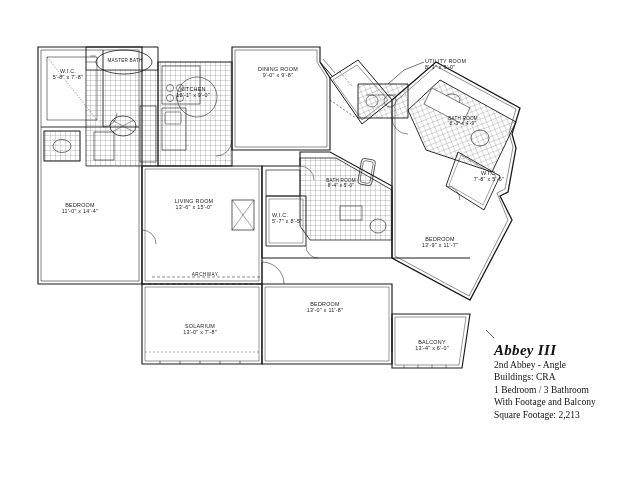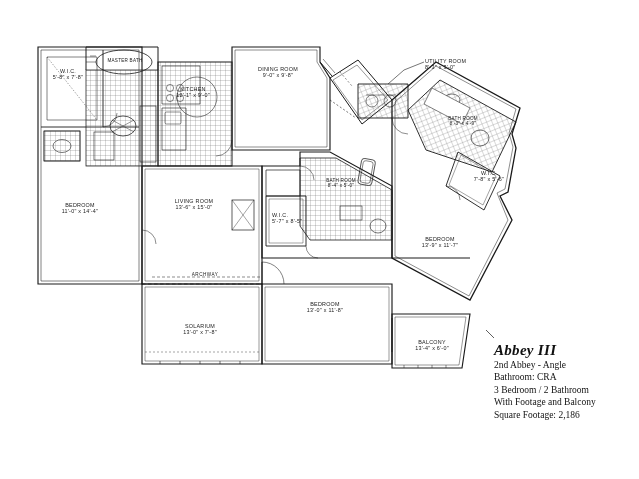--- a/index.html
+++ b/index.html
@@ -250,19 +250,19 @@
     <span class="dm">13'-4" x 6'-0"</span>
   </div>
 
   <div class="lbl tiny" style="left:182px;top:272px;width:46px;letter-spacing:.5px;">
     <span class="nm">ARCHWAY</span>
   </div>
 
   <div class="title-block">
     <div class="t">Abbey III</div>
     <div class="s">2nd Abbey - Angle</div>
-    <div class="s">Bathroom: CRA</div>
-    <div class="s">3 Bedroom / 2 Bathroom</div>
+    <div class="s">Buildings: CRA</div>
+    <div class="s">1 Bedroom / 3 Bathroom</div>
     <div class="s">With Footage and Balcony</div>
-    <div class="s">Square Footage: 2,186</div>
+    <div class="s">Square Footage: 2,213</div>
   </div>
 
 </div>
 
 </body></html>

